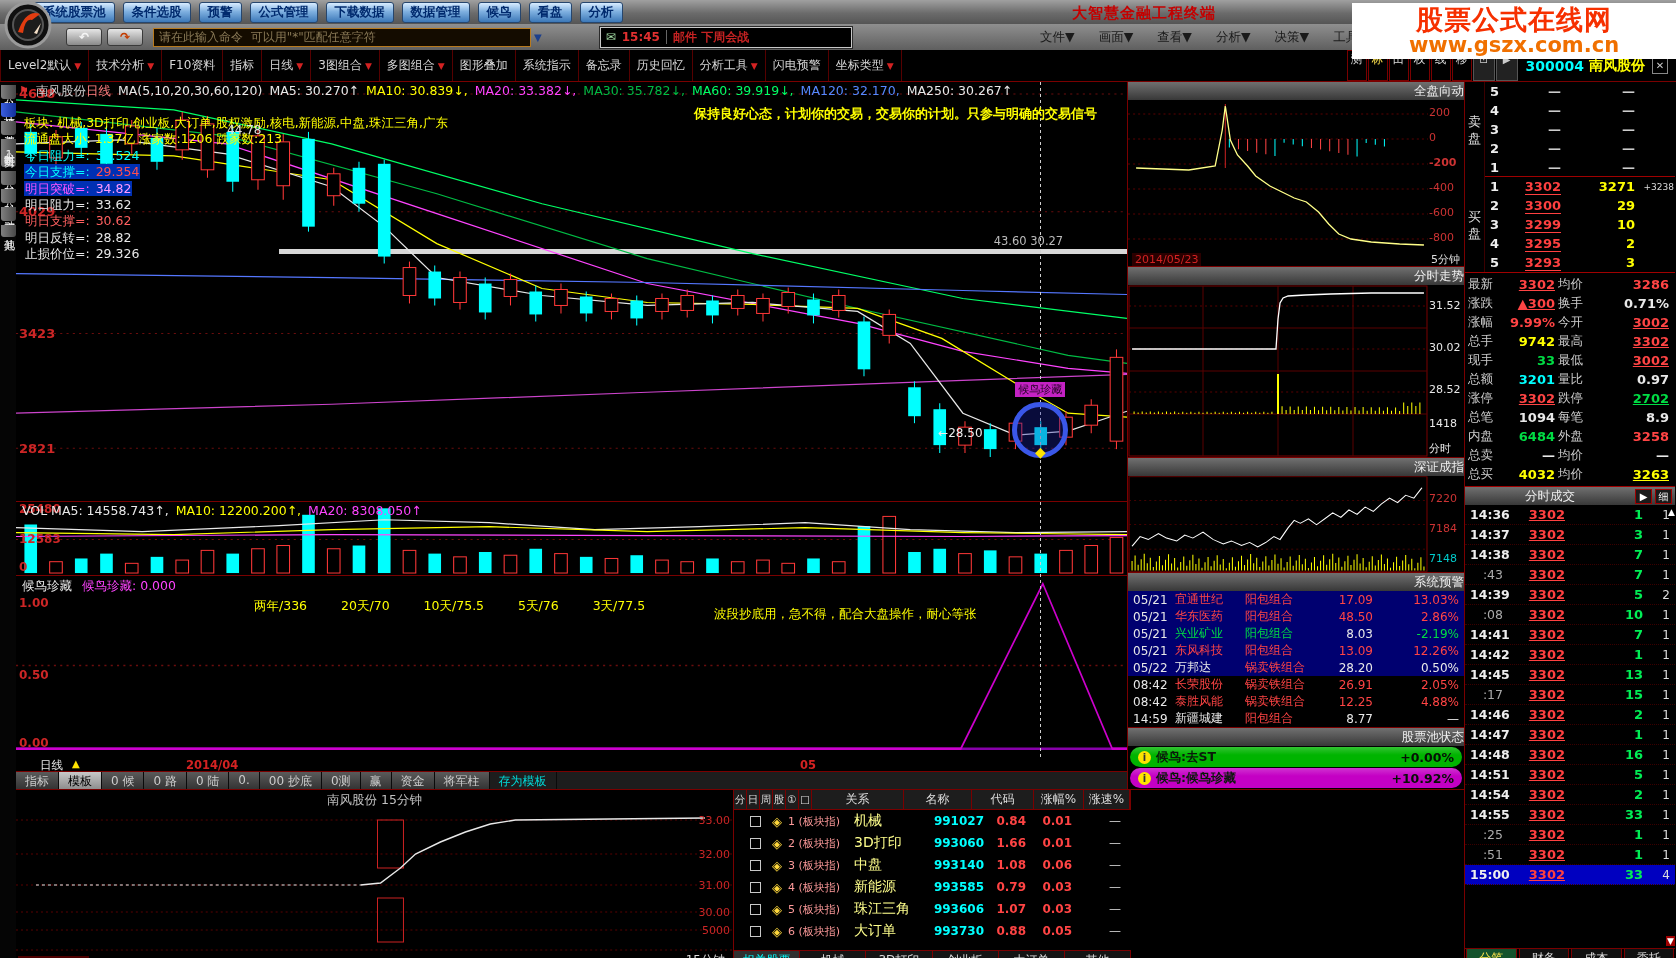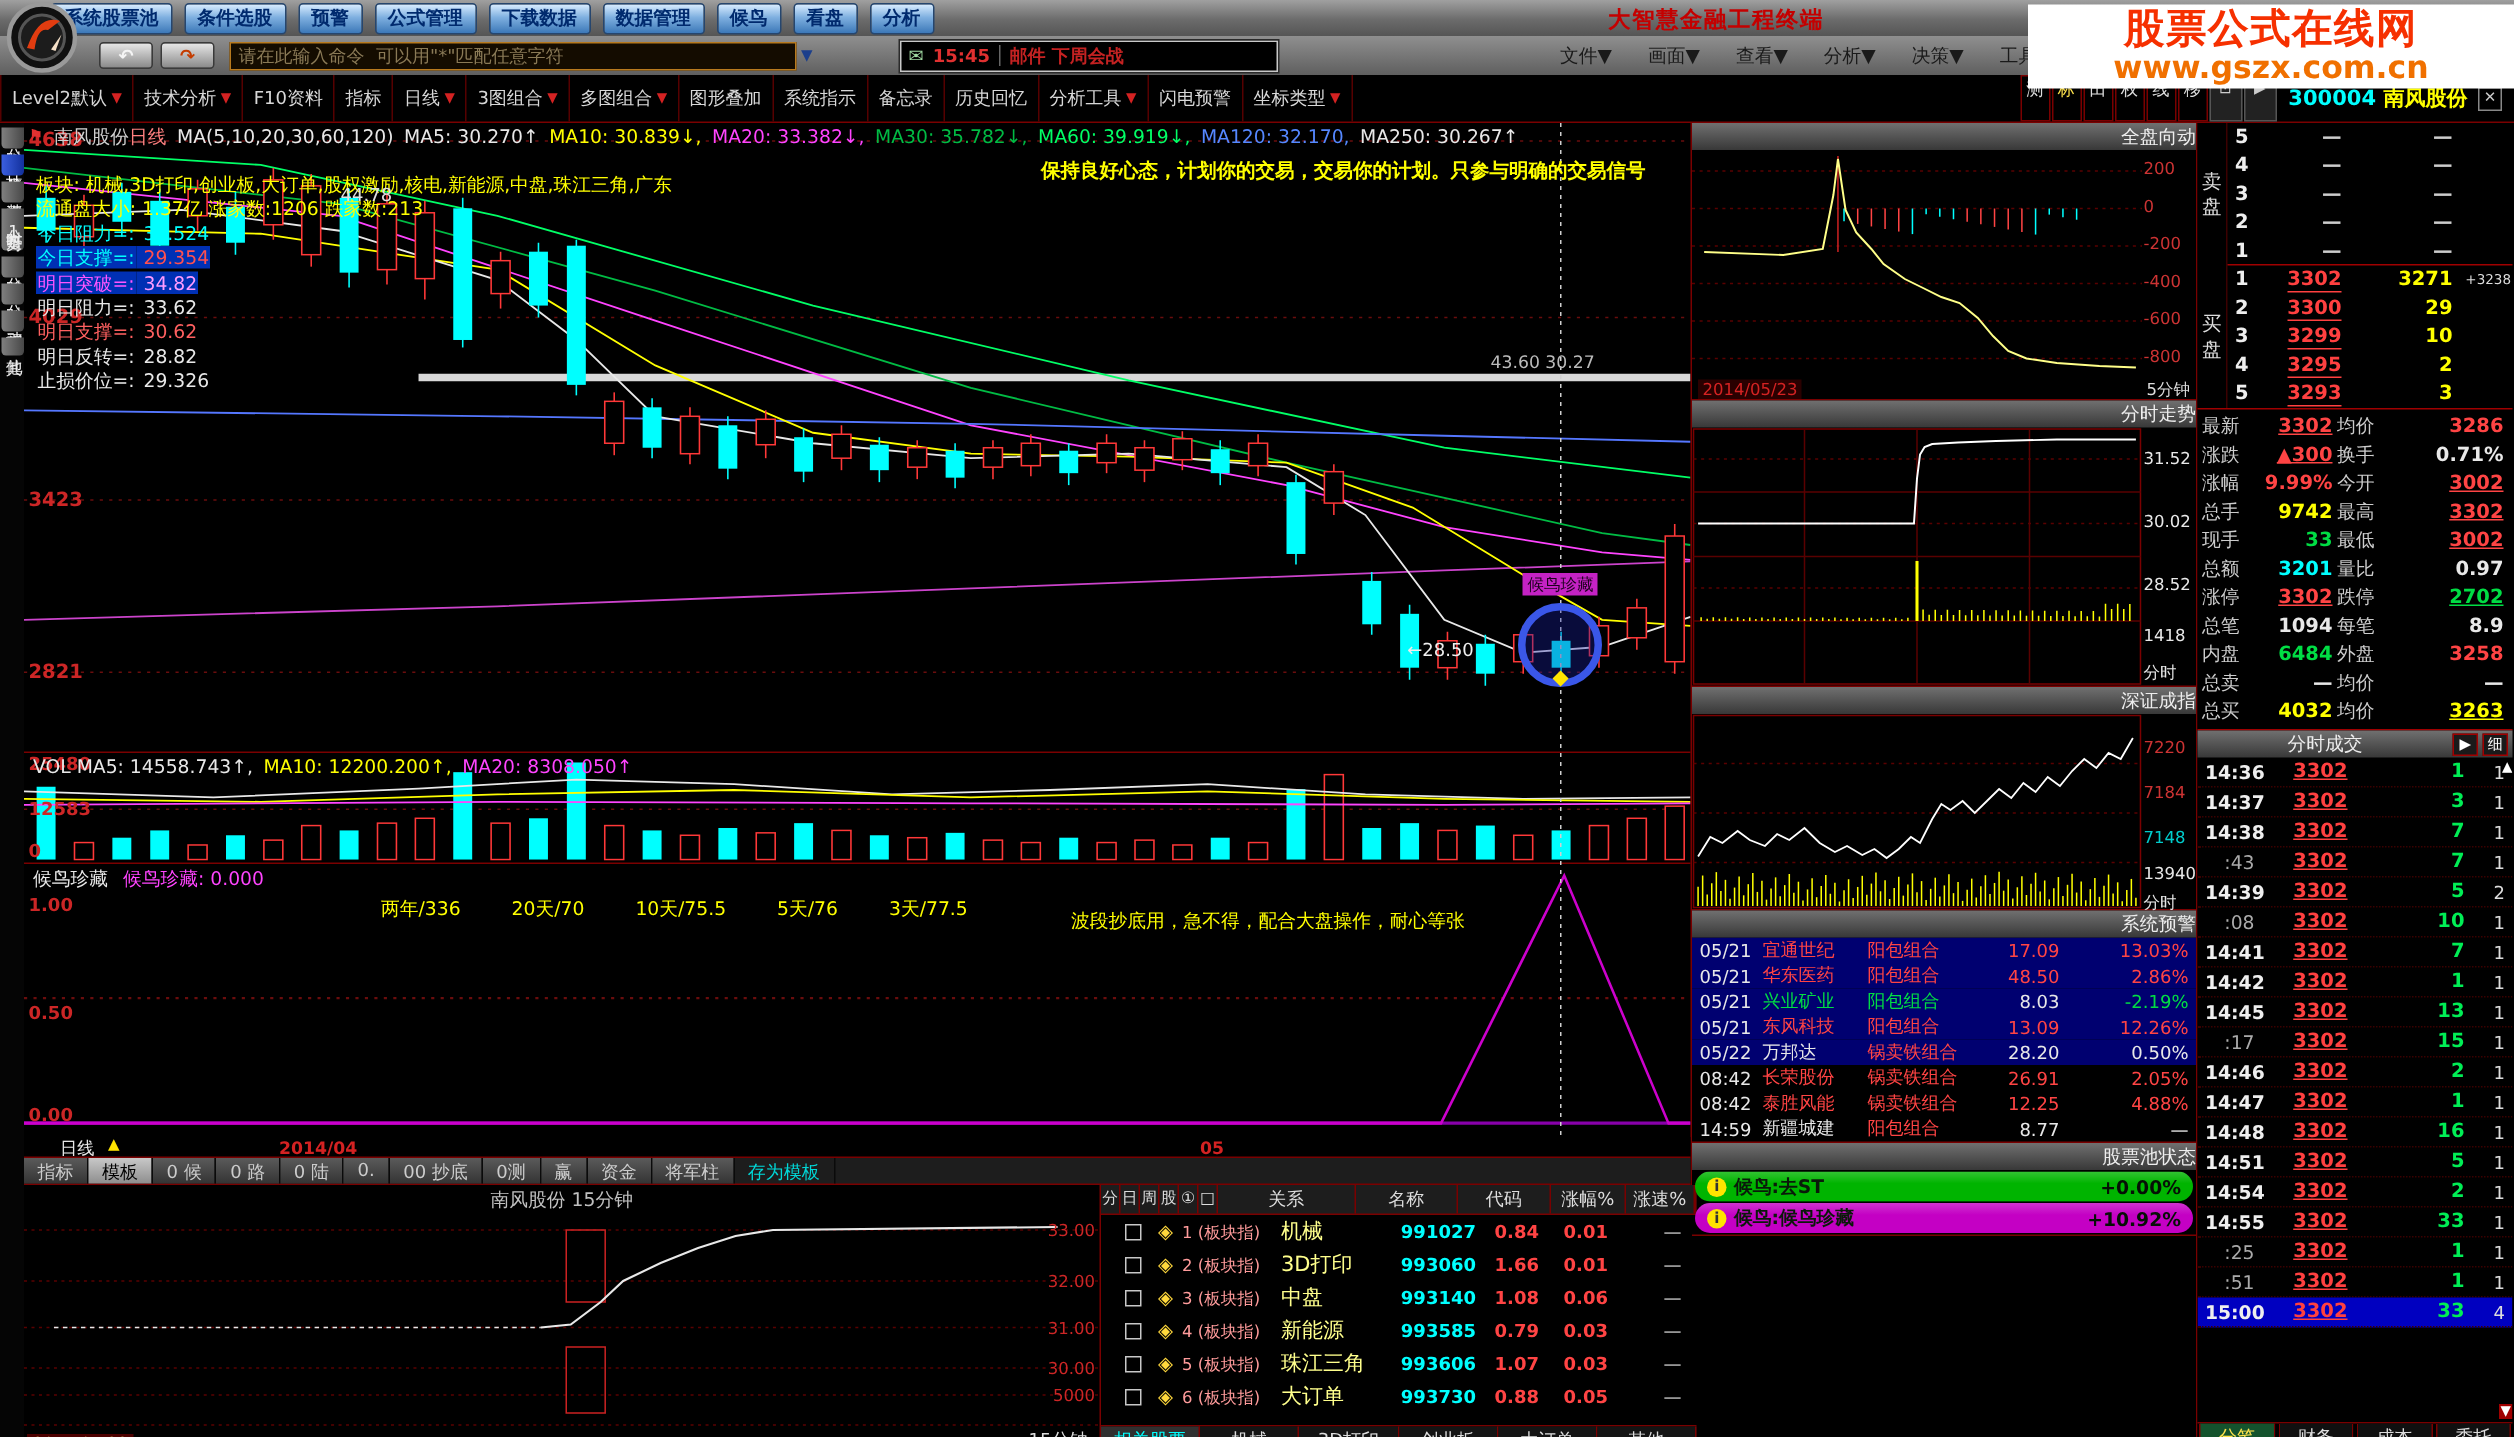--- a/index.html
+++ b/index.html
@@ -697,21 +697,21 @@
             <line x1="217" y1="39" x2="217" y2="54.68041237113402" stroke="#ff4444"></line>
             <line x1="226" y1="39" x2="226" y2="56.381443298969074" stroke="#00ffff"></line>
             <line x1="235" y1="39" x2="235" y2="43.08247422680412" stroke="#00ffff"></line>
             <line x1="244" y1="39" x2="244" y2="44.78350515463917" stroke="#00ffff"></line>
             <line x1="253" y1="39" x2="253" y2="46.48453608247423" stroke="#00ffff"></line>
             <polyline fill="none" stroke="#ffff88" stroke-width="1.3" points="8,68 60,70 86,66 93,30 96,6 101,40 108,55 118,66 126,76 140,86 152,92 164,98 176,102 188,112 198,124 208,134 220,139 240,142 268,144 292,145"></polyline>
           </svg>
         <div class="maxis" id="ax-pankou">
             <span style="top: 6px;">200</span>
             <span style="top: 31px;">0</span>
-            <span style="top: 56px;">-200</span>
+            <span style="top: 56px; font-weight: bold;">-200</span>
             <span style="top: 81px;">-400</span>
             <span style="top: 106px;">-600</span>
             <span style="top: 131px;">-800</span>
           </div>
       </div>
       <div class="mfooter">
           <span class="fdate">2014/05/23</span>
           <span class="fper">5分钟</span>
         </div>
     </div>
@@ -806,21 +806,21 @@
             <span style="top: 14px; color: rgb(232, 232, 232);">31.52</span>
             <span style="top: 56px; color: rgb(232, 232, 232);">30.02</span>
             <span style="top: 98px; color: rgb(232, 232, 232);">28.52</span>
             <span style="top: 132px; color: rgb(232, 232, 232);">1418</span>
             <span style="top: 156px; color: rgb(232, 232, 232);">分时</span>
           </div>
       </div>
     </div>
     <div class="mpanel">
       <div class="mtitle">深证成指</div>
-      <div class="mchart" style="height:130px">
+      <div class="mchart" style="height:96px">
         <svg id="svg-szci" viewBox="0 0 296 130" preserveAspectRatio="none">
             <rect x="1" y="1" width="294" height="128" fill="none" stroke="#7a0000"></rect>
             <line x1="1" y1="33" x2="295" y2="33" stroke="#5a0000" stroke-dasharray="2 3"></line>
             <line x1="1" y1="66" x2="295" y2="66" stroke="#5a0000" stroke-dasharray="2 3"></line>
             <line x1="1" y1="99" x2="295" y2="99" stroke="#5a0000" stroke-dasharray="2 3"></line>
             <line x1="4" y1="128" x2="4" y2="115.10309278350516" stroke="#ffff00"></line>
             <line x1="7" y1="128" x2="7" y2="107.68041237113403" stroke="#ffff00"></line>
             <line x1="10" y1="128" x2="10" y2="120.25773195876289" stroke="#ffff00"></line>
             <line x1="13" y1="128" x2="13" y2="112.83505154639175" stroke="#ffff00"></line>
             <line x1="16" y1="128" x2="16" y2="105.41237113402062" stroke="#ffff00"></line>

